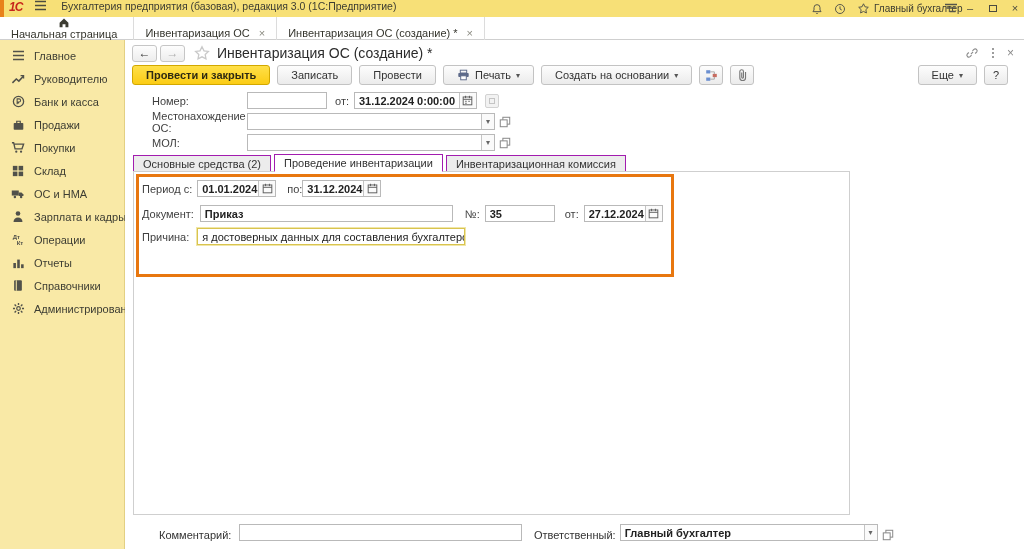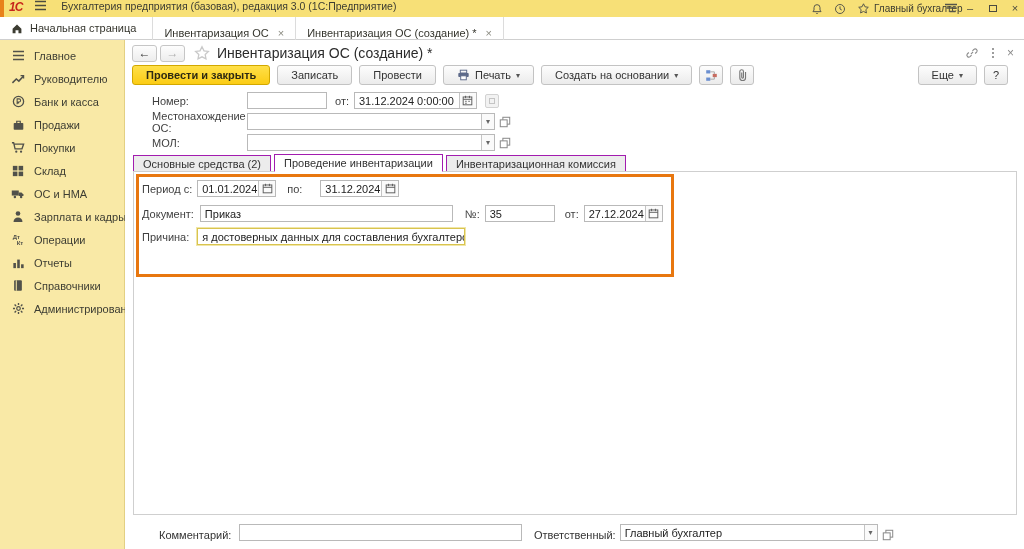--- a/index.html
+++ b/index.html
@@ -22,21 +22,21 @@
   .search-box input { border:none; background:transparent; outline:none; flex:1; font-size:10px; color:#555;
     font-family:"Liberation Sans","DejaVu Sans",sans-serif; }
   .search-box input::placeholder { color:#b9a85e; }
   .tb-ico { position:absolute; top:2px; width:14px; height:13px; color:#54544a; display:flex; align-items:center; justify-content:center; cursor:pointer; }
   .tb-user { position:absolute; left:874px; top:3px; font-size:10px; color:#3c3c32; cursor:pointer; }
   .winbtn { position:absolute; top:1px; width:16px; height:14px; display:flex; align-items:center; justify-content:center; color:#4a4a40; font-size:11px; cursor:pointer; }
   .max-glyph { width:8px; height:7px; border:1px solid #4a4a40; }
 
   
   .tabbar { height:23px; background:#fff; border-bottom:1px solid #cfcfcf; display:flex; align-items:stretch; }
-  .home-tab { display:flex; align-items:center; gap:7px; padding:0 16px 0 11px; cursor:pointer; color:#35352d; }
+  .home-tab { display:flex; align-items:center; padding:0 16px 0 11px; cursor:pointer; color:#35352d;flex-direction:column; }
   .doc-tab { display:flex; align-items:center; padding:16px 11px; border-left:1px solid #dcdcdc; border-right:1px solid #dcdcdc; cursor:pointer; color:#35352d; position:relative; }
   .doc-tab + .doc-tab { border-left:none; }
   .doc-tab.active::after { content:""; position:absolute; left:0; right:0; bottom:0; height:3px; background:#2f9e7b; }
   .tab-x { margin-left:9px; color:#8a8a80; font-size:11px; }
 
   
   .main { display:flex; height:509px; }
   .sidebar { width:125px; background:#f9e9a6; border-right:1px solid #e3d083; padding-top:4px; flex:none; }
   .side-item { display:flex; align-items:center; height:23px; padding-left:11px; gap:9px; color:#3d3d33; cursor:pointer; white-space:nowrap; }
   .side-item .ic { width:14px; height:14px; flex:none; color:#51514a; display:flex; align-items:center; justify-content:center; }
@@ -64,38 +64,38 @@
   .btn.primary { background:linear-gradient(#ffe049,#fbcc15); border-color:#d2a800; font-weight:bold; color:#2e2a12; }
   .btn .caret { font-size:8px; color:#555; }
   .iconbtn { width:24px; padding:0; justify-content:center; }
   .toolbar-right { position:absolute; top:25px; right:16px; display:flex; gap:7px; }
 
   
   .hfrow { position:absolute; left:10px; display:flex; align-items:center; height:17px;padding-left:17px; }
   .flabel { width:95px; color:#3f3f3f; flex:none; }
   .inlabel { color:#3f3f3f; }
   .inputbox { border:1px solid #b9b9b9; height:17px; background:#fff; display:flex; align-items:stretch; }
-  .inputbox .val { padding:0 4px; display:flex; align-items:center; white-space:nowrap; overflow:hidden; color:#222; flex:1; }
+  .inputbox .val { padding:0 4px; display:flex; align-items:center; white-space:nowrap; overflow:hidden; color:#222; flex:1;font-weight:bold; }
   .inputbox input { border:none; outline:none; padding:0 4px; width:100%; font-size:11px;
     font-family:"Liberation Sans","DejaVu Sans",sans-serif; background:transparent; }
   .side-btn { width:17px; border-left:1px solid #c4c4c4; display:flex; align-items:center; justify-content:center;
     background:#fafafa; color:#5a5a5a; cursor:pointer; flex:none; }
   .drop-btn { width:13px; border-left:1px solid #c4c4c4; display:flex; align-items:center; justify-content:center;
     background:#fafafa; color:#666; font-size:8px; cursor:pointer; flex:none; }
   .open-ico { margin-left:4px; color:#8b8b8b; cursor:pointer; }
   .mini-disabled { margin-left:8px; width:14px; height:14px; border:1px solid #d2d2d2; border-radius:2px;
     background:#f2f2f2; display:flex; align-items:center; justify-content:center; }
   .mini-disabled i { width:6px; height:6px; border:1px solid #c4c4c4; display:block; }
 
   
   .tabsrow { position:absolute; top:114px; left:8px; display:flex; align-items:flex-end; }
   .ftab { height:17px; padding:0 9px; border:1px solid #a21caf; background:#ececec; display:flex; align-items:center;
     margin-right:3px; color:#333; cursor:pointer; position:relative; }
   .ftab.active { background:#fff; height:18px; border-bottom:1px solid #fff; z-index:3; }
-  .tabcontent { position:absolute; top:131px; left:8px; width:884px; height:344px; border:1px solid #cfcfcf; background:#fff; z-index:1; }
+  .tabcontent { position:absolute; top:131px; left:8px; width:717px; height:344px; border:1px solid #cfcfcf; background:#fff; z-index:1; }
 
   .annot { position:absolute; left:2px; top:2px; width:538px; height:103px; border:3px solid #e8770f; pointer-events:none; z-index:5; }
 
   .prow { position:absolute; display:flex; align-items:center; height:17px; }
   .reason-box { border:1px solid #d9c44f; box-shadow:0 0 0 1px #f0e6a8; height:17px; width:268px;
     display:flex; align-items:center; padding:0 4px; white-space:nowrap; overflow:hidden; color:#222; background:#fff; }
 
   
   .footer { position:absolute; top:484px; left:10px; display:flex; align-items:flex-end; height:17px;margin-left:24px; }
 </style>
@@ -418,21 +418,21 @@
         <span class="inlabel">Период с:</span>
         <span class="inputbox" style="width:79px; margin-left:5px">
           <span class="val">01.01.2024</span>
           <span class="side-btn">
             <svg width="11" height="11" viewBox="0 0 14 14">
                 <rect x="1.5" y="2.5" width="11" height="10" stroke="currentColor" stroke-width="1.2" fill="none"></rect>
                 <path d="M1.5 5.5h11M4.5 1v3M9.5 1v3" stroke="currentColor" stroke-width="1.2"></path>
               </svg>
           </span>
         </span>
-        <span class="inlabel" style="margin:0 18px 0 11px">по:</span>
+        <span class="inlabel" style="margin:0 0 0 11px">по:</span>
         <span class="inputbox" style="width:79px">
           <span class="val">31.12.2024</span>
           <span class="side-btn">
             <svg width="11" height="11" viewBox="0 0 14 14">
                 <rect x="1.5" y="2.5" width="11" height="10" stroke="currentColor" stroke-width="1.2" fill="none"></rect>
                 <path d="M1.5 5.5h11M4.5 1v3M9.5 1v3" stroke="currentColor" stroke-width="1.2"></path>
               </svg>
           </span>
         </span>
       </div>

